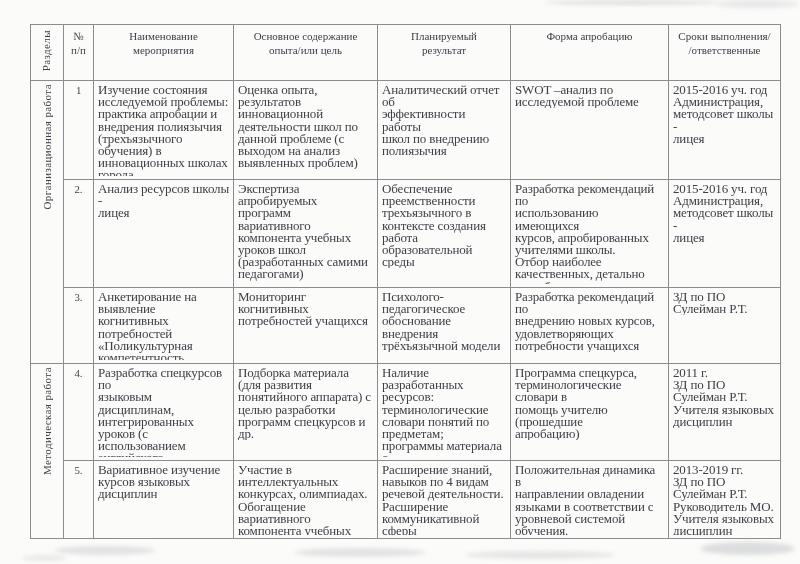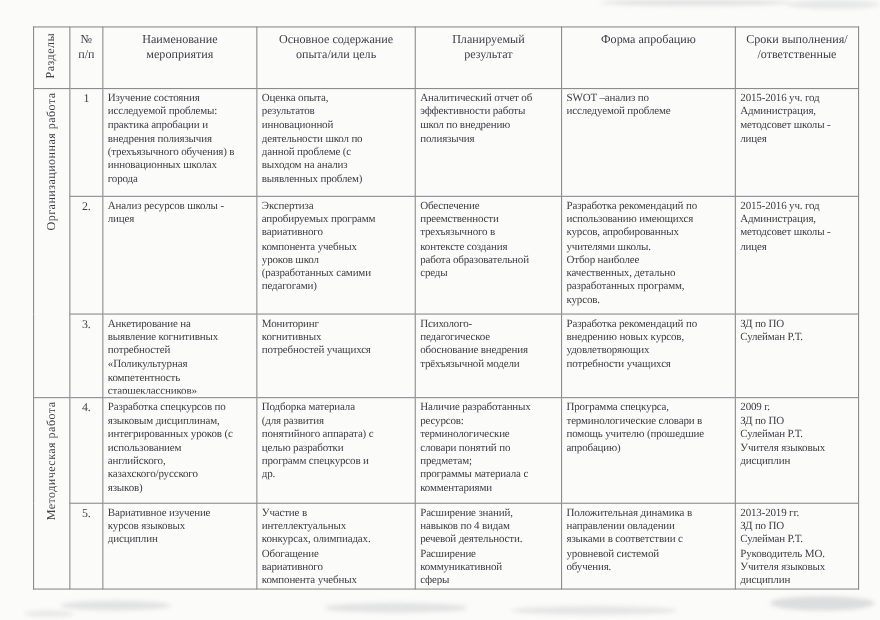--- a/index.html
+++ b/index.html
@@ -37,21 +37,21 @@
   tr.hrow th{
     text-align:center;
     font-size:11px;line-height:1.25;
     white-space:pre-line;
     padding-top:5px;
   }
   
   tr.r1{height:98px;} tr.r2{height:107px;} tr.r3{height:75px;}
   tr.r4{height:96px;} tr.r5{height:77px;}
   td.body{
-    font-size:10px;line-height:12.2px;
+    font-size:13px;line-height:12.2px;
     letter-spacing:-0.15px;
   }
   td.body .cb{white-space:pre-line;overflow:hidden;}
   tr.r1 .cb{max-height:92px;} tr.r2 .cb{max-height:101px;}
   tr.r3 .cb{max-height:69px;} tr.r4 .cb{max-height:90px;}
   tr.r5 .cb{max-height:71px;}
   td.num{text-align:center;font-size:10.8px;}
   
   td.vcell{vertical-align:middle;text-align:center;padding:2px;}
   .vtext{
@@ -239,21 +239,21 @@
 программы материала с
 комментариями</div>
           </td>
       <td class="body">
             <div class="cb">Программа спецкурса,
 терминологические словари в
 помощь учителю (прошедшие
 апробацию)</div>
           </td>
       <td class="body">
-            <div class="cb">2009 г.
+            <div class="cb">2011 г.
 ЗД по ПО
 Сулейман Р.Т.
 Учителя языковых
 дисциплин</div>
           </td>
     </tr>
 
     <tr class="r5">
       <td class="body num">5.</td>
       <td class="body">

